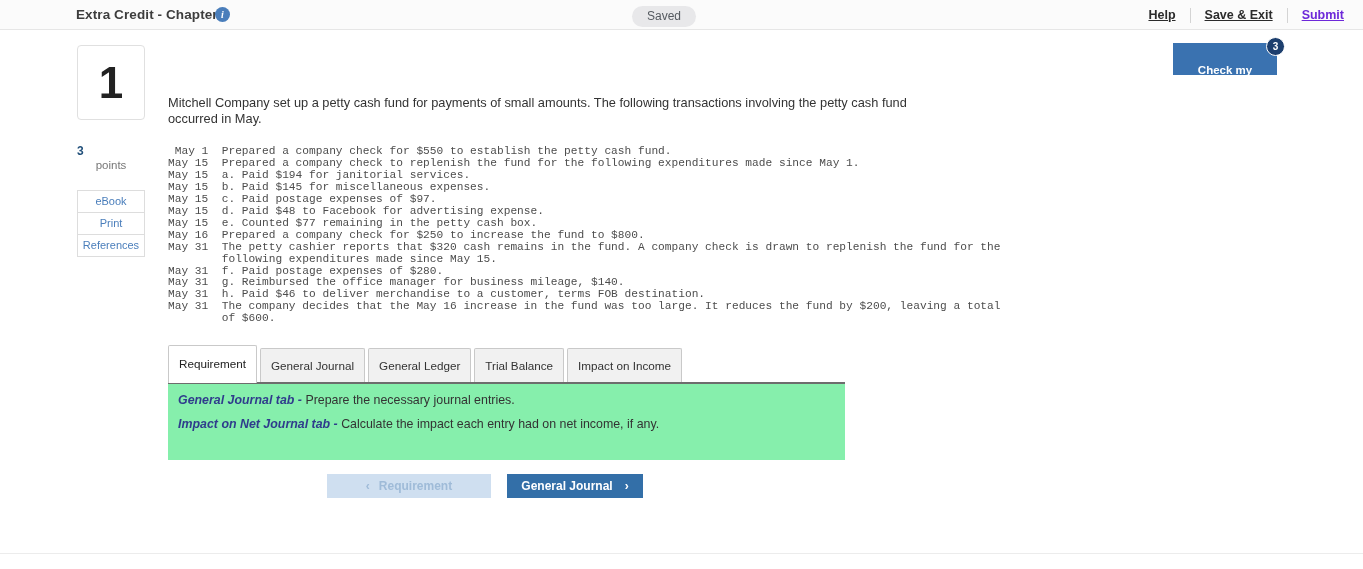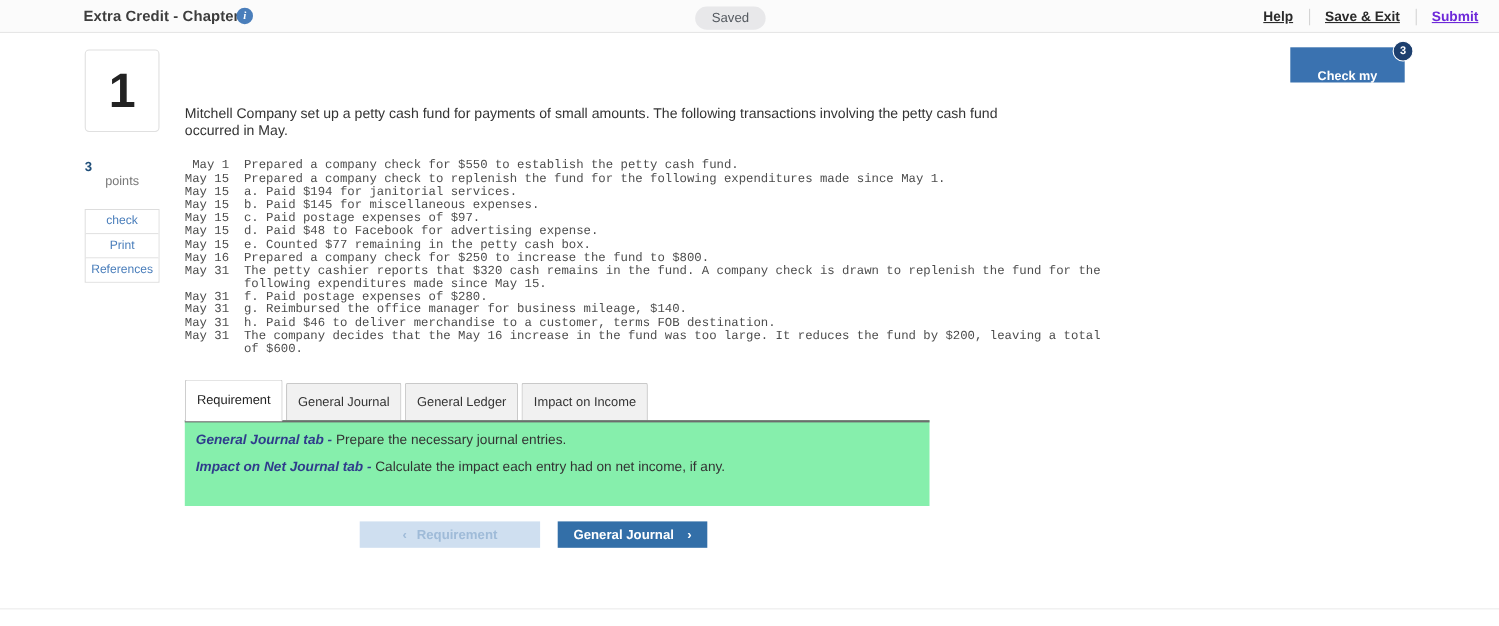--- a/index.html
+++ b/index.html
@@ -335,21 +335,21 @@
   <div class="checkwork-badge">3</div>
 </div>
 
 <div class="sidebar">
   <div class="qnum-box">
     <div class="num">1</div>
   </div>
   <div class="points-value">3</div>
   <div class="points-label">points</div>
   <div class="side-links">
-    <div class="slink">check</div>
+    <div class="slink">eBook</div>
     <div class="slink">Print</div>
     <div class="slink">References</div>
   </div>
 </div>
 
 <div class="content">
   <div class="intro">Mitchell Company set up a petty cash fund for payments of small amounts. The following transactions involving the petty cash fund occurred in May.</div>
   <div class="txn-block"> May 1  Prepared a company check for $550 to establish the petty cash fund.
 May 15  Prepared a company check to replenish the fund for the following expenditures made since May 1.
 May 15  a. Paid $194 for janitorial services.
@@ -364,20 +364,21 @@
 May 31  g. Reimbursed the office manager for business mileage, $140.
 May 31  h. Paid $46 to deliver merchandise to a customer, terms FOB destination.
 May 31  The company decides that the May 16 increase in the fund was too large. It reduces the fund by $200, leaving a total
         of $600.</div>
 </div>
 
 <div class="tabs">
   <div class="tab active">Requirement</div>
   <div class="tab">General Journal</div>
   <div class="tab">General Ledger</div>
+  <div class="tab">Trial Balance</div>
   <div class="tab">Impact on Income</div>
 </div>
 
 <div class="req-panel">
   <div class="req-line">
     <span class="em">General Journal tab -</span><span> Prepare the necessary journal entries.</span>
   </div>
   <div class="req-line">
     <span class="em">Impact on Net Journal tab -</span><span> Calculate the impact each entry had on net income, if any.</span>
   </div>

